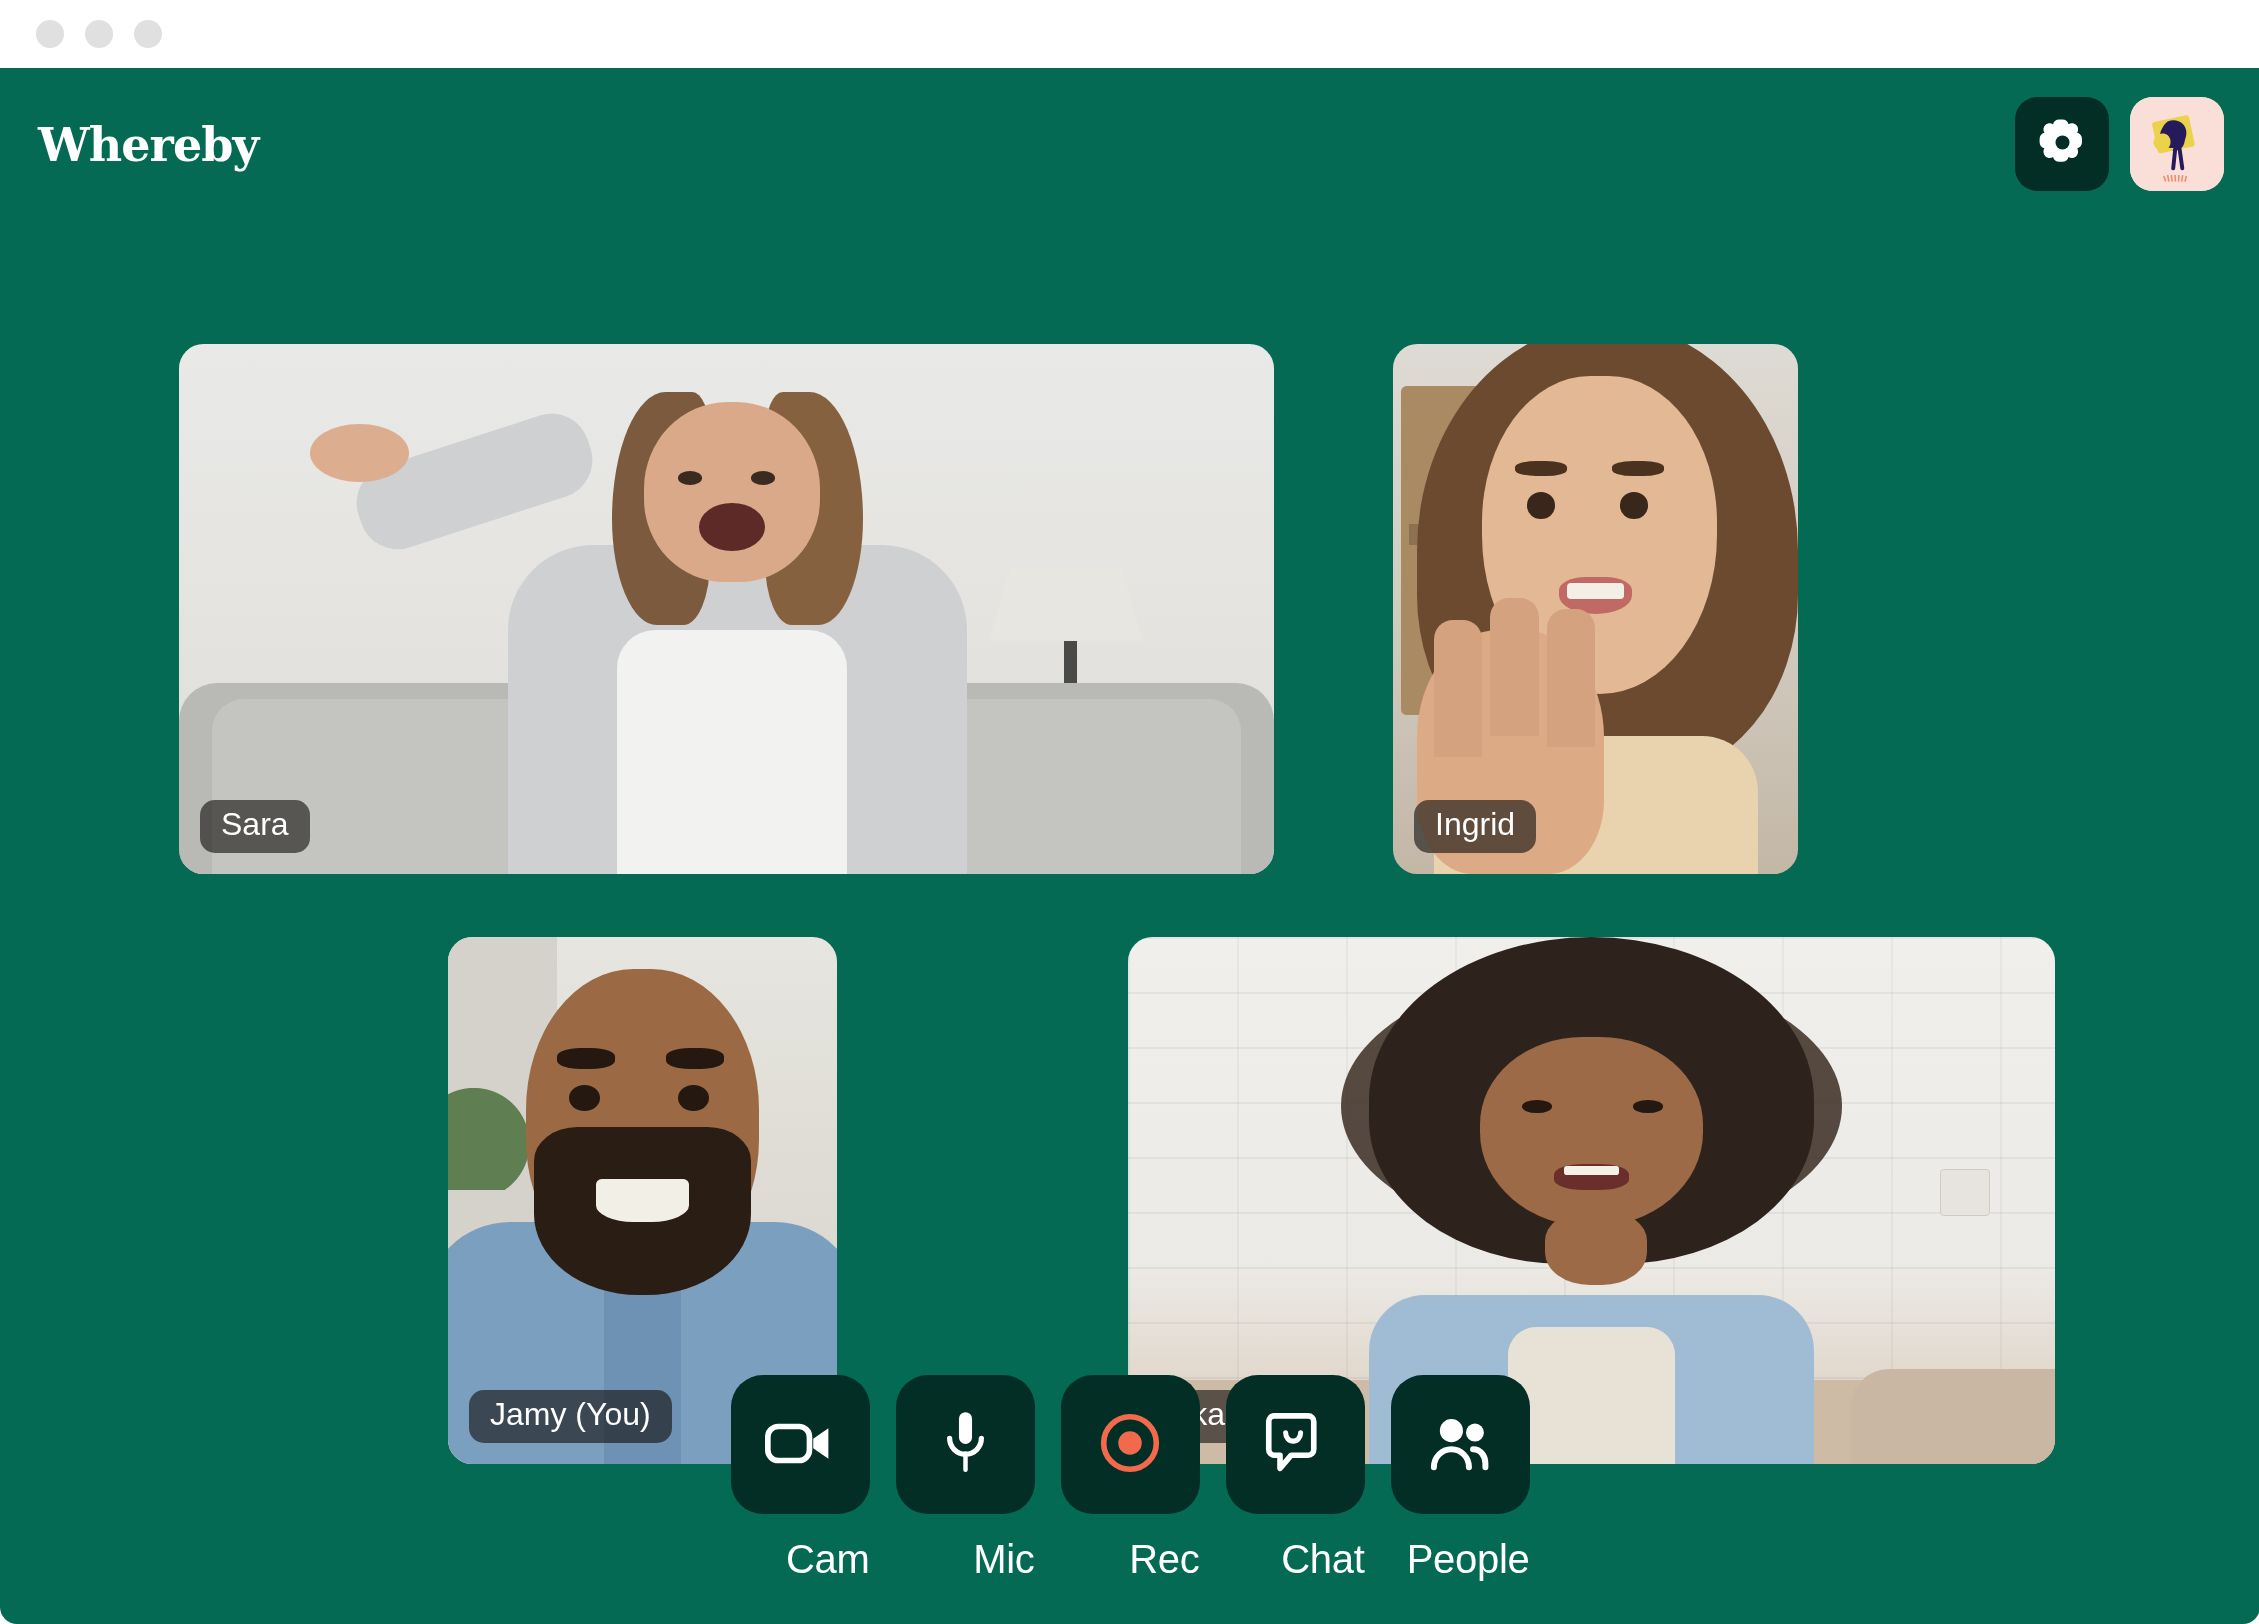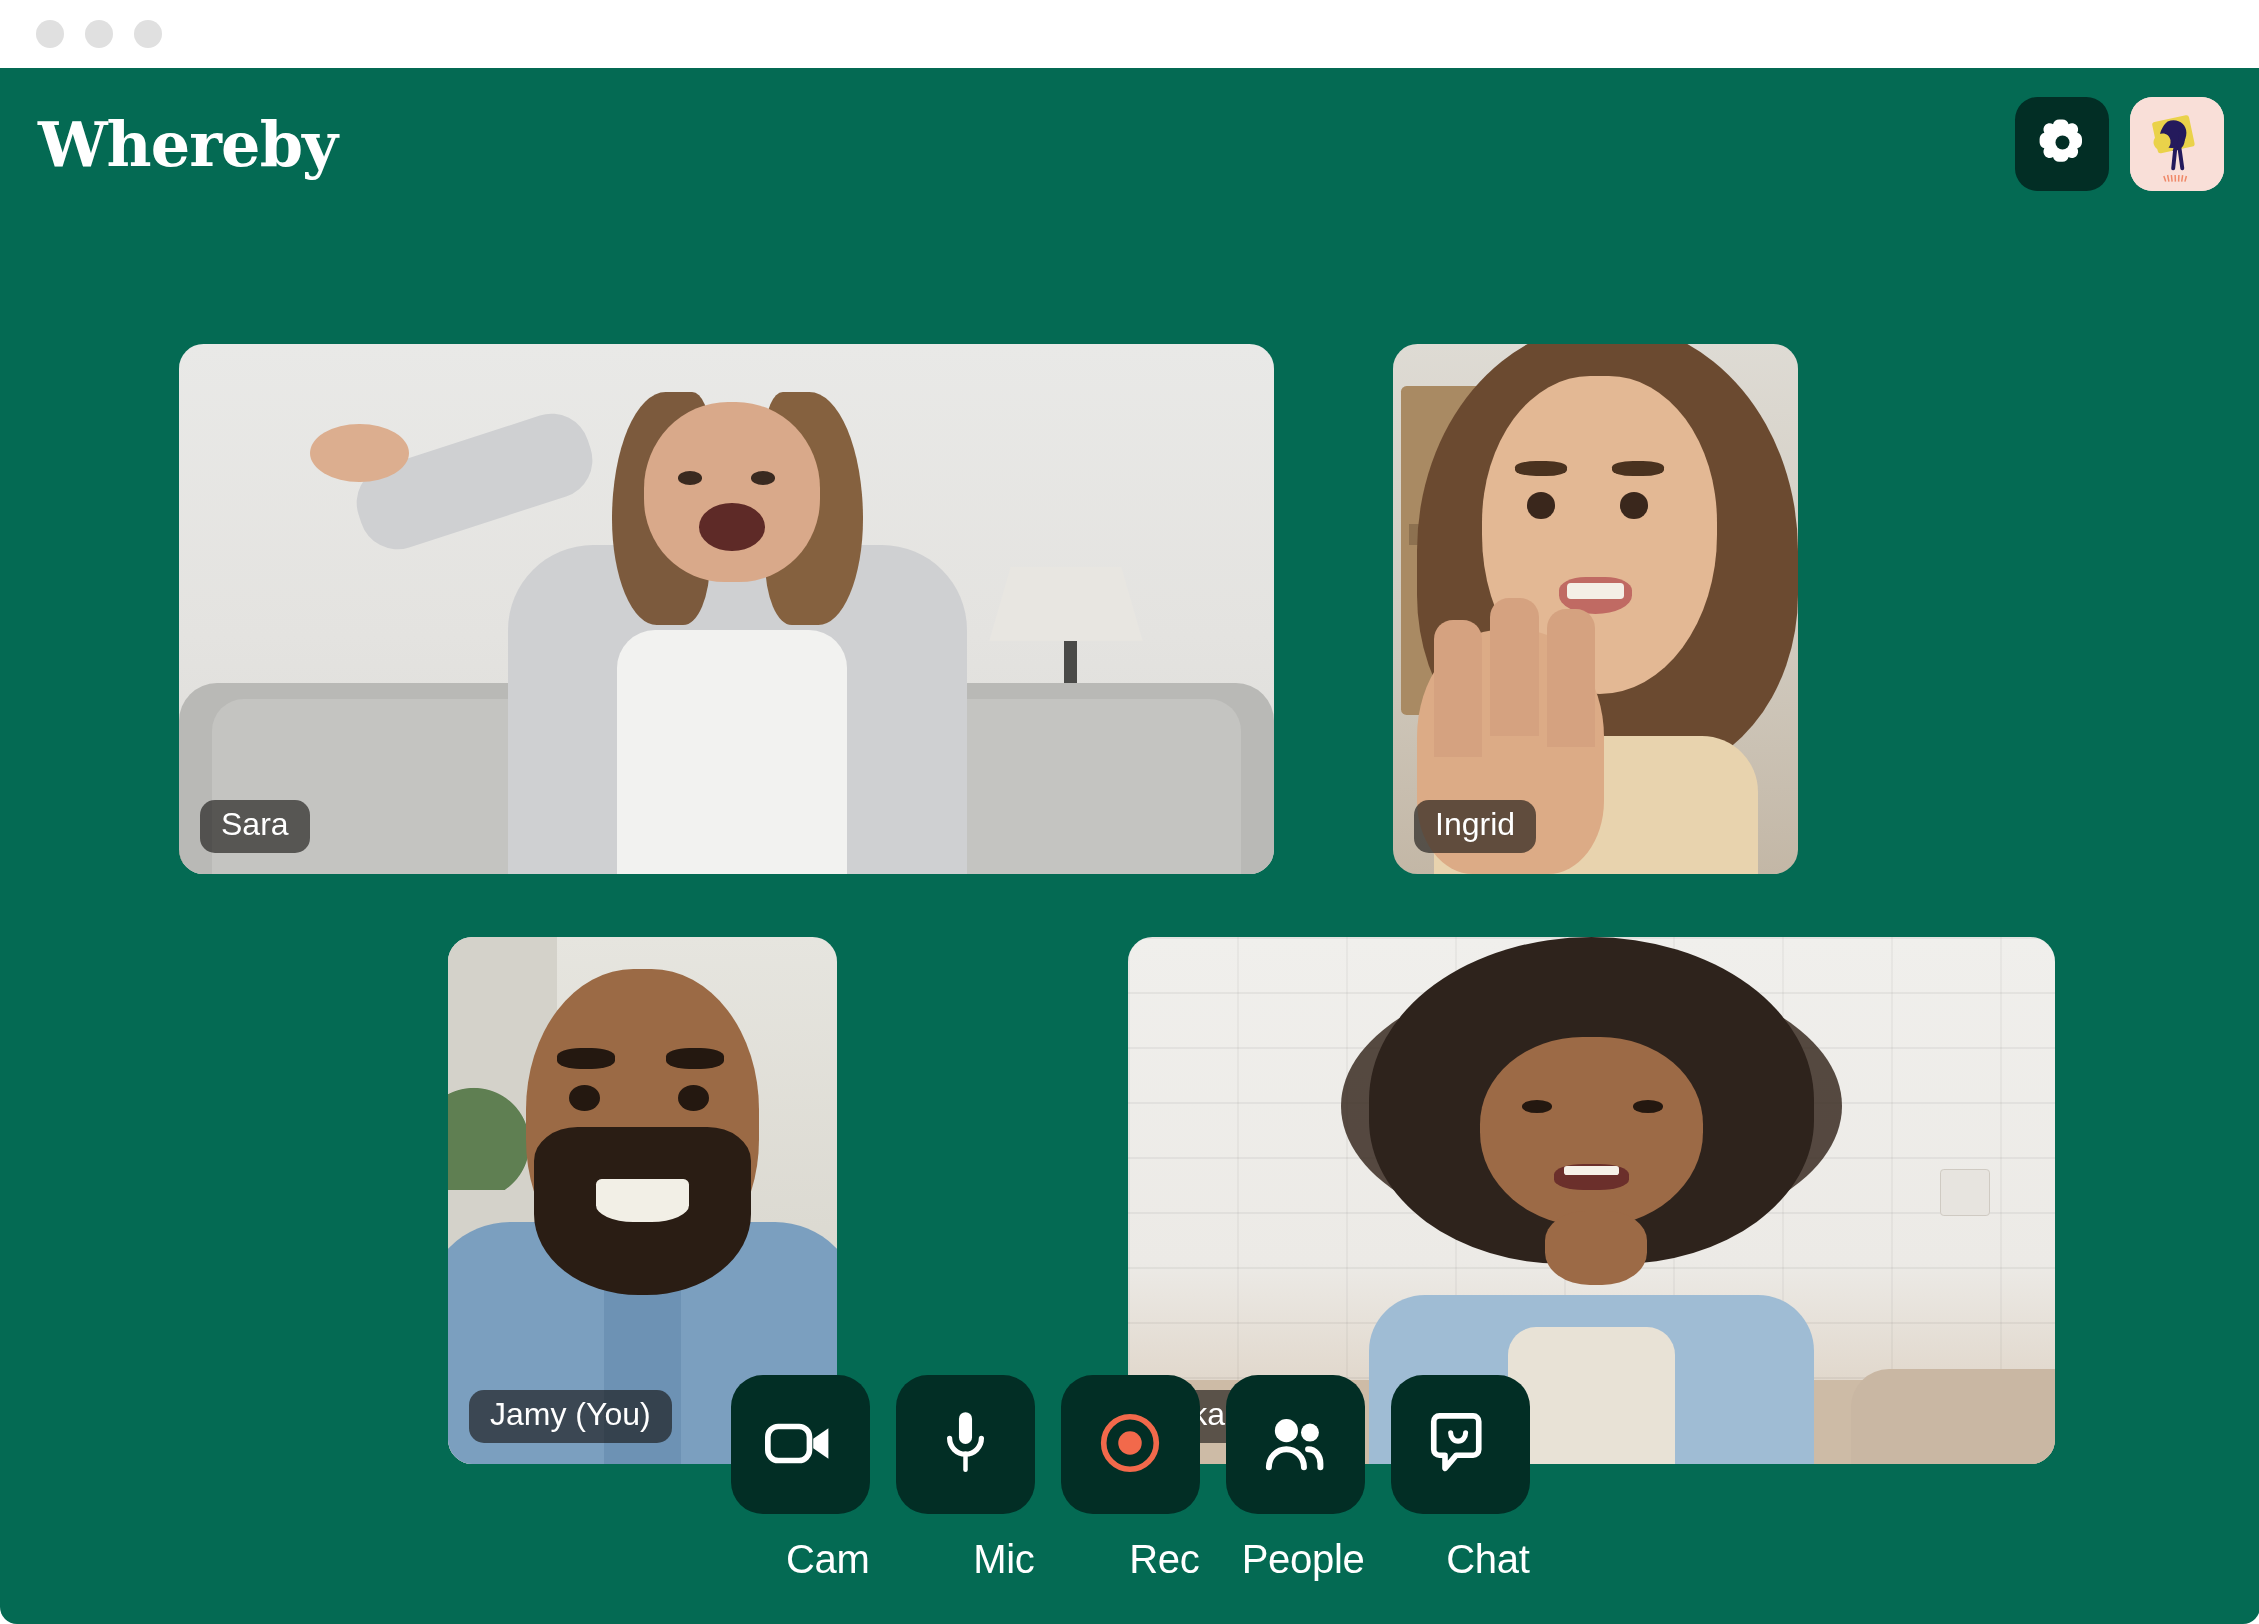--- a/index.html
+++ b/index.html
@@ -35,21 +35,21 @@
 
   
   .header {
     position:absolute; top:0; left:0; right:0; height:151px;
     display:flex; align-items:center;
     padding:0 36px 0 36px;
   }
   .logo {
     font-family:"DejaVu Serif", serif;
     font-weight:700;
-    font-size:62px;
+    font-size:46px;
     color:#ffffff;
     letter-spacing:-0.9px;
     line-height:1;
     margin-left:1.9px;
     margin-top:3.8px;
   }
   .room-pill {
     margin-left:36px;
     height:102px;
     background:#022e25;
@@ -535,41 +535,41 @@
               <circle cx="33" cy="33" r="12.5" fill="#f2694b"></circle>
             </svg>
           </span>
         </button>
         <span class="tool-label">Rec</span>
       </div>
 
       <div class="tool">
         <button class="tool-btn">
           <span>
+            <svg width="60" height="62" viewBox="0 0 64 66" aria-hidden="true">
+              <path d="M10 4h36a6 6 0 0 1 6 6v30a6 6 0 0 1-6 6H28l-12 14V46H10a6 6 0 0 1-6-6V10a6 6 0 0 1 6-6z" fill="none" stroke="#fff" stroke-width="6" stroke-linejoin="round"></path>
+              <path d="M22 22c0 5.2 3.6 9 8 9s8-3.8 8-9" fill="none" stroke="#fff" stroke-width="5.4" stroke-linecap="round"></path>
+            </svg>
+          </span>
+        </button>
+        <span class="tool-label">Chat</span>
+      </div>
+
+      <div class="tool">
+        <button class="tool-btn">
+          <span>
             <svg width="64" height="56" viewBox="0 0 34 30" aria-hidden="true">
               <circle cx="12.4" cy="8.4" r="6.2" fill="#fff"></circle>
               <circle cx="25" cy="9.4" r="4.8" fill="#fff"></circle>
               <path d="M3 28c0-5.4 4.2-9.6 9.4-9.6S21.8 22.6 21.8 28" fill="none" stroke="#fff" stroke-width="3.2" stroke-linecap="round"></path>
               <path d="M24 18.4c4 0 6.6 3.4 6.6 7.6V28" fill="none" stroke="#fff" stroke-width="3.2" stroke-linecap="round"></path>
             </svg>
           </span>
         </button>
         <span class="tool-label">People</span>
       </div>
 
-      <div class="tool">
-        <button class="tool-btn">
-          <span>
-            <svg width="60" height="62" viewBox="0 0 64 66" aria-hidden="true">
-              <path d="M10 4h36a6 6 0 0 1 6 6v30a6 6 0 0 1-6 6H28l-12 14V46H10a6 6 0 0 1-6-6V10a6 6 0 0 1 6-6z" fill="none" stroke="#fff" stroke-width="6" stroke-linejoin="round"></path>
-              <path d="M22 22c0 5.2 3.6 9 8 9s8-3.8 8-9" fill="none" stroke="#fff" stroke-width="5.4" stroke-linecap="round"></path>
-            </svg>
-          </span>
-        </button>
-        <span class="tool-label">Chat</span>
-      </div>
-
 
     </div>
 
   </div>
 </div>
 
 
 </body></html>

